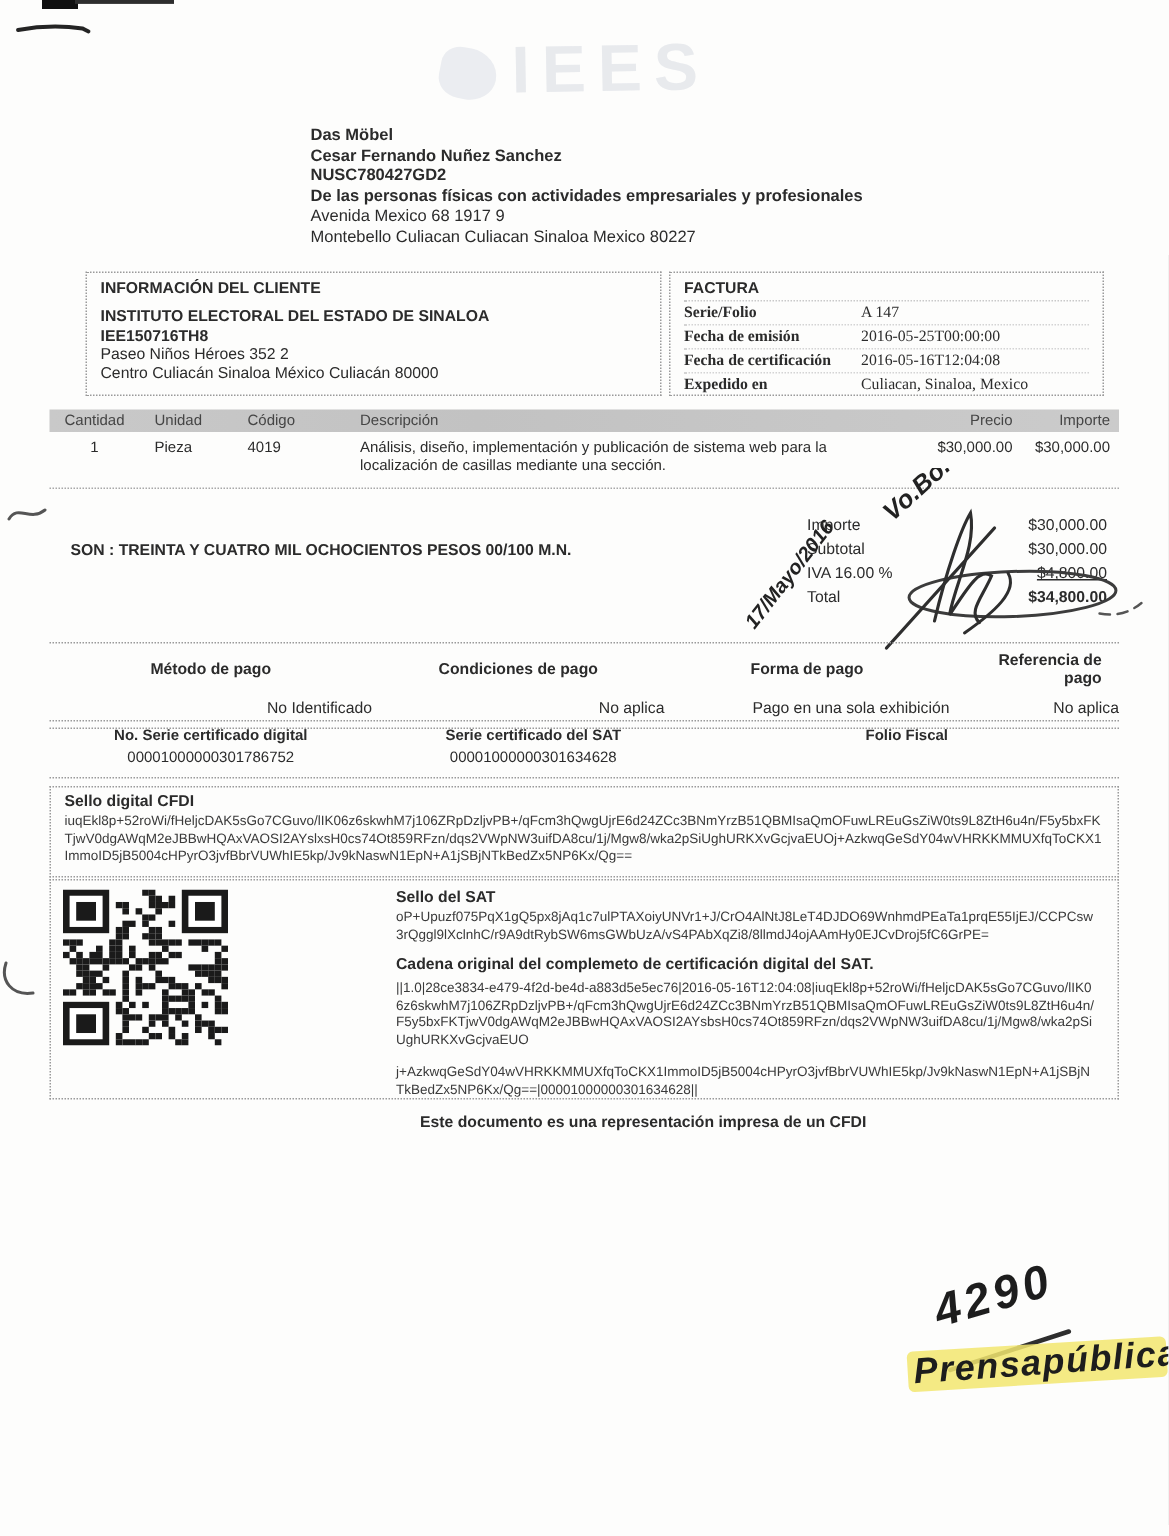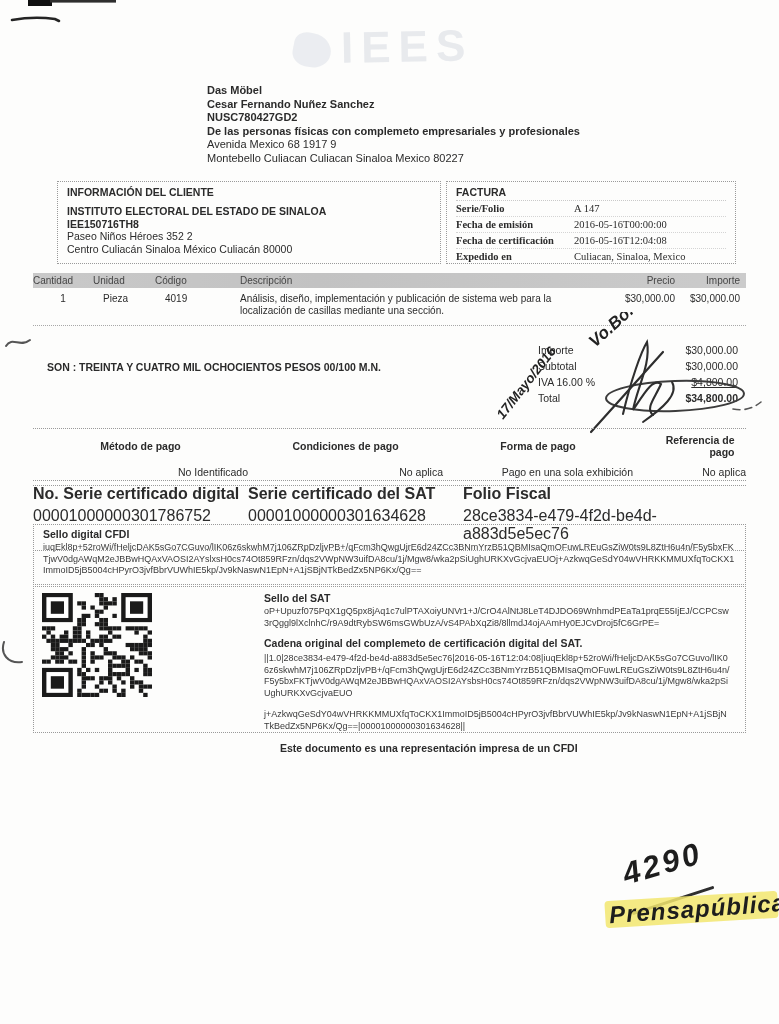--- a/index.html
+++ b/index.html
@@ -26,42 +26,42 @@
   .client-box .line{line-height:12.5px;}
   .factura-box{left:446px;top:181px;width:290px;height:83px;padding:3px 9px;font-size:10.5px;box-sizing:border-box;}
   .factura-title{font-weight:bold;line-height:15px;border-bottom:1px dotted #c9c9c9;}
   .f-row{display:flex;line-height:15px;border-bottom:1px dotted #d4d4d4;font-family:Liberation Serif, serif;}
   .f-row:last-child{border-bottom:none;}
   .f-label{width:118px;font-weight:bold;flex-shrink:0;}
   
   .items{left:33px;top:273px;width:713px;font-size:10px;}
   .grid6{display:grid;grid-template-columns:60px 62px 72px 370px 84px 65px;}
   .items-head{background:linear-gradient(90deg,#c9c9c9,#c2c2c2 40%,#cbcbcb);height:15px;align-items:center;color:#454545;}
-  .items-head .c{}
+  .items-head .c{padding-left:10px;}
   .items-head .r{text-align:right;padding-right:6px;}
   .items-row{padding-top:5px;min-height:38px;border-bottom:1px dotted #a8a8a8;box-sizing:border-box;padding-bottom:6px;}
   .items-row .c{padding-left:10px;}
   .items-row .center{text-align:center;padding-left:0;}
   .items-row .r{text-align:right;padding-right:6px;}
   .desc{max-width:330px;padding-left:13px;line-height:12px;}
   
   .son{left:47px;top:361px;font-size:10.5px;font-weight:bold;text-align:right;}
   .totals{left:538px;top:342px;width:200px;font-size:10.5px;}
   .t-row{display:flex;justify-content:space-between;line-height:16px;}
   .t-val{text-align:right;}
   .u{text-decoration:underline;}
   
   .payment{left:33px;top:428px;width:713px;border-top:1px dotted #9a9a9a;border-bottom:1px dotted #9a9a9a;
     display:grid;grid-template-columns:215px 195px 190px 113px;text-align:right;
     padding:4px 0 7px;font-size:10.5px;box-sizing:border-box;}
   .p-head{height:26px;display:flex;align-items:center;justify-content:center;font-weight:bold;line-height:12px;}
   .p-val{margin-top:7px;}
   .certs{left:33px;top:480px;width:713px;border-top:1px dotted #9a9a9a;border-bottom:1px dotted #9a9a9a;
-    display:grid;grid-template-columns:215px 215px 283px;text-align:left;
-    padding:4px 0 7px;font-size:16px;box-sizing:border-box;}
+    display:grid;grid-template-columns:215px 215px 283px;text-align:center;
+    padding:4px 0 7px;font-size:10px;box-sizing:border-box;}
   .c-head{font-weight:bold;}
   .c-val{margin-top:4px;}
   
   .seal-box{left:33px;top:524px;width:713px;height:61px;padding:3px 9px;box-sizing:border-box;}
   .seal-title{font-size:10.5px;font-weight:bold;}
   .seal-text{font-size:9px;line-height:11.5px;word-break:break-all;color:#3a3a3a;margin-top:2px;}
   .sat-box{left:33px;top:586px;width:713px;height:147px;box-sizing:border-box;}
   .qr{left:8px;top:6px;}
   .sat-content{position:absolute;left:230px;top:5px;width:466px;}
   .cadena-title{font-size:10.5px;font-weight:bold;margin-top:8px;}
@@ -88,42 +88,42 @@
   </svg>
 
   <div class="abs watermark">
     <span class="watermark-glyph"></span><span>IEES</span>
   </div>
 
   <div class="abs issuer">
     <div class="b">Das Möbel</div>
     <div class="b">Cesar Fernando Nuñez Sanchez</div>
     <div class="b">NUSC780427GD2</div>
-    <div class="b">De las personas físicas con complemeto empresariales y profesionales</div>
+    <div class="b">De las personas físicas con actividades empresariales y profesionales</div>
     <div>Avenida Mexico 68 1917 9</div>
     <div>Montebello Culiacan Culiacan Sinaloa Mexico 80227</div>
   </div>
 
   <div class="abs dotbox client-box">
     <div class="client-title">INFORMACIÓN DEL CLIENTE</div>
     <div class="line b">INSTITUTO ELECTORAL DEL ESTADO DE SINALOA</div>
     <div class="line b">IEE150716TH8</div>
     <div class="line">Paseo Niños Héroes 352 2</div>
     <div class="line">Centro Culiacán Sinaloa México Culiacán 80000</div>
   </div>
 
   <div class="abs dotbox factura-box">
     <div class="factura-title">FACTURA</div>
     <div class="f-row">
       <span class="f-label">Serie/Folio</span>
       <span>A 147</span>
     </div>
     <div class="f-row">
       <span class="f-label">Fecha de emisión</span>
-      <span>2016-05-16T00:00:00</span>
+      <span>2016-05-25T00:00:00</span>
     </div>
     <div class="f-row">
       <span class="f-label">Fecha de certificación</span>
       <span>2016-05-16T12:04:08</span>
     </div>
     <div class="f-row">
       <span class="f-label">Expedido en</span>
       <span>Culiacan, Sinaloa, Mexico</span>
     </div>
   </div>
@@ -201,21 +201,20 @@
     <div>
       <div class="c-head">No. Serie certificado digital</div>
       <div class="c-val">00001000000301786752</div>
     </div>
     <div>
       <div class="c-head">Serie certificado del SAT</div>
       <div class="c-val">00001000000301634628</div>
     </div>
     <div>
       <div class="c-head">Folio Fiscal</div>
-      <div class="c-val">28ce3834-e479-4f2d-be4d-a883d5e5ec76</div>
     </div>
   </div>
 
   <div class="abs dotbox seal-box">
     <div class="seal-title">Sello digital CFDI</div>
     <div class="seal-text">iuqEkl8p+52roWi/fHeljcDAK5sGo7CGuvo/lIK06z6skwhM7j106ZRpDzljvPB+/qFcm3hQwgUjrE6d24ZCc3BNmYrzB51QBMIsaQmOFuwLREuGsZiW0ts9L8ZtH6u4n/F5y5bxFKTjwV0dgAWqM2eJBBwHQAxVAOSI2AYslxsH0cs74Ot859RFzn/dqs2VWpNW3uifDA8cu/1j/Mgw8/wka2pSiUghURKXvGcjvaEUOj+AzkwqGeSdY04wVHRKKMMUXfqToCKX1ImmoID5jB5004cHPyrO3jvfBbrVUWhIE5kp/Jv9kNaswN1EpN+A1jSBjNTkBedZx5NP6Kx/Qg==</div>
   </div>
 
   <div class="abs dotbox sat-box">
     <svg id="qr-svg" class="abs qr" width="110" height="104" viewBox="0 0 107.5 107.5" preserveAspectRatio="none">

